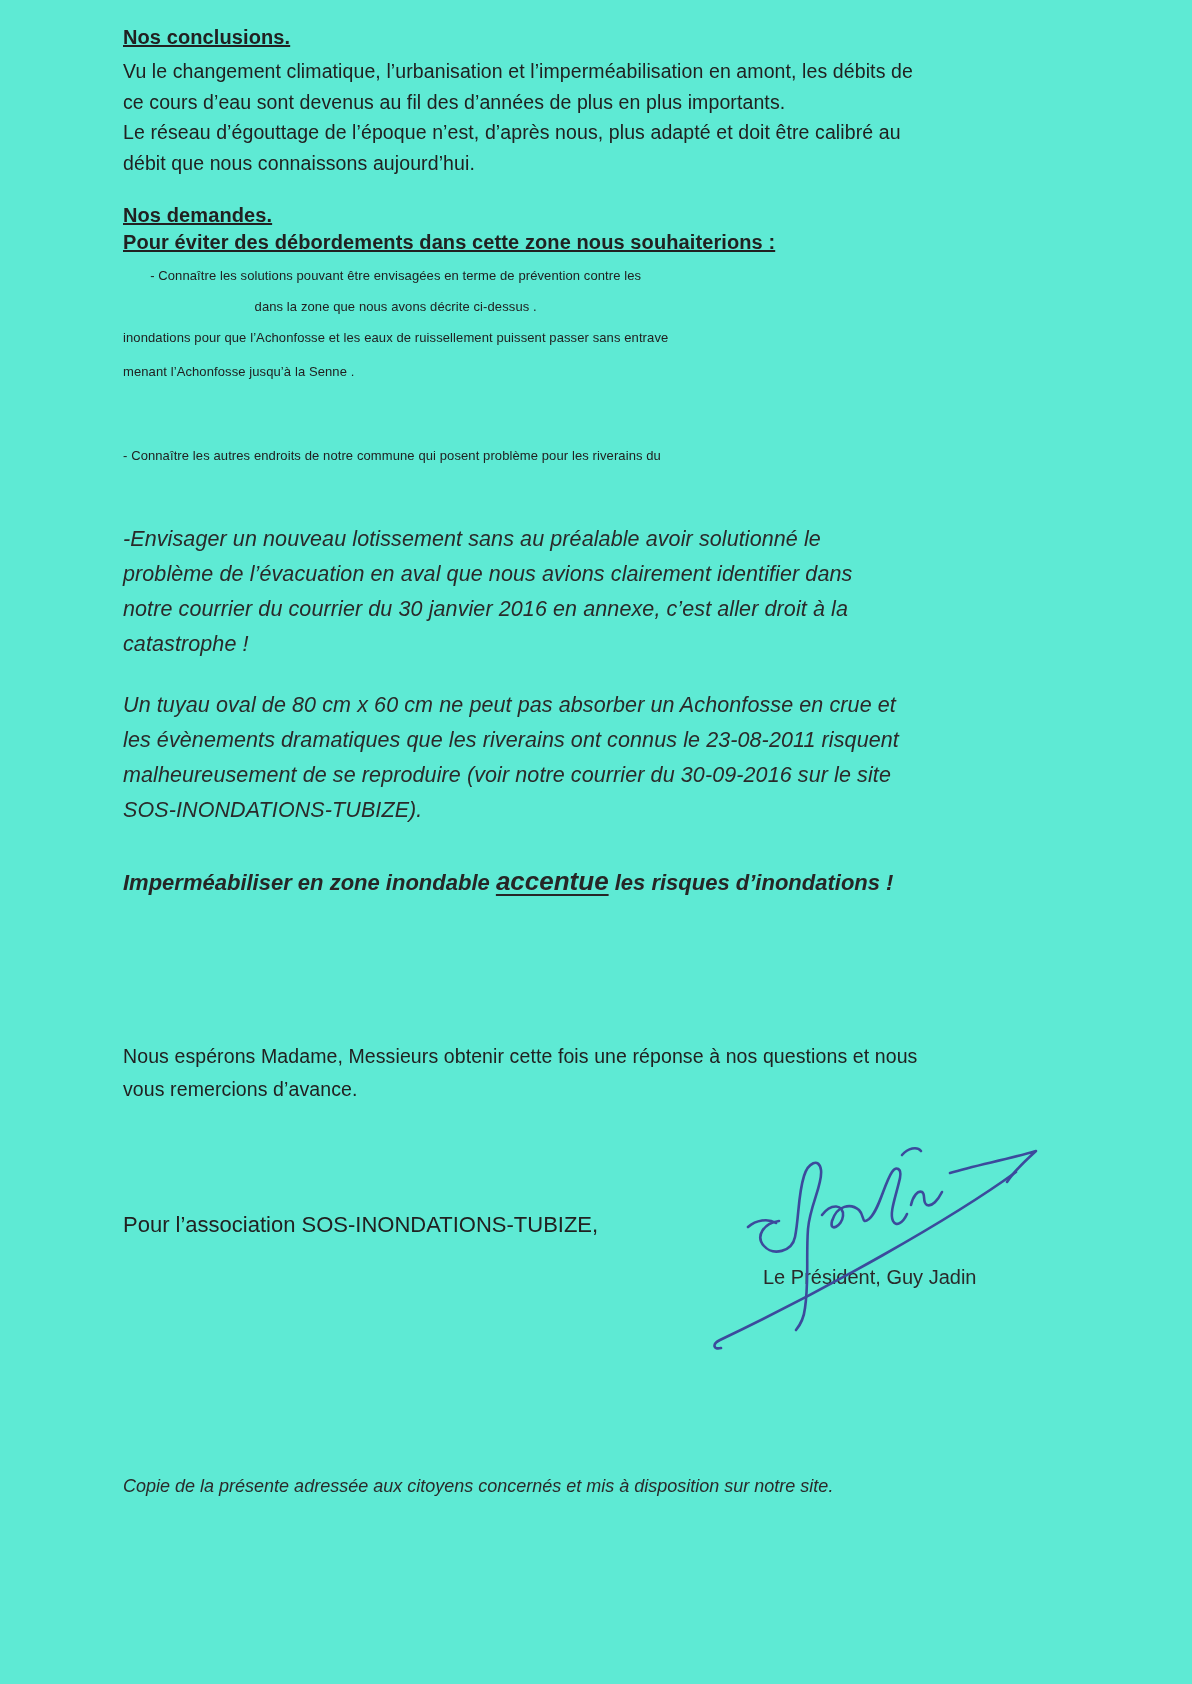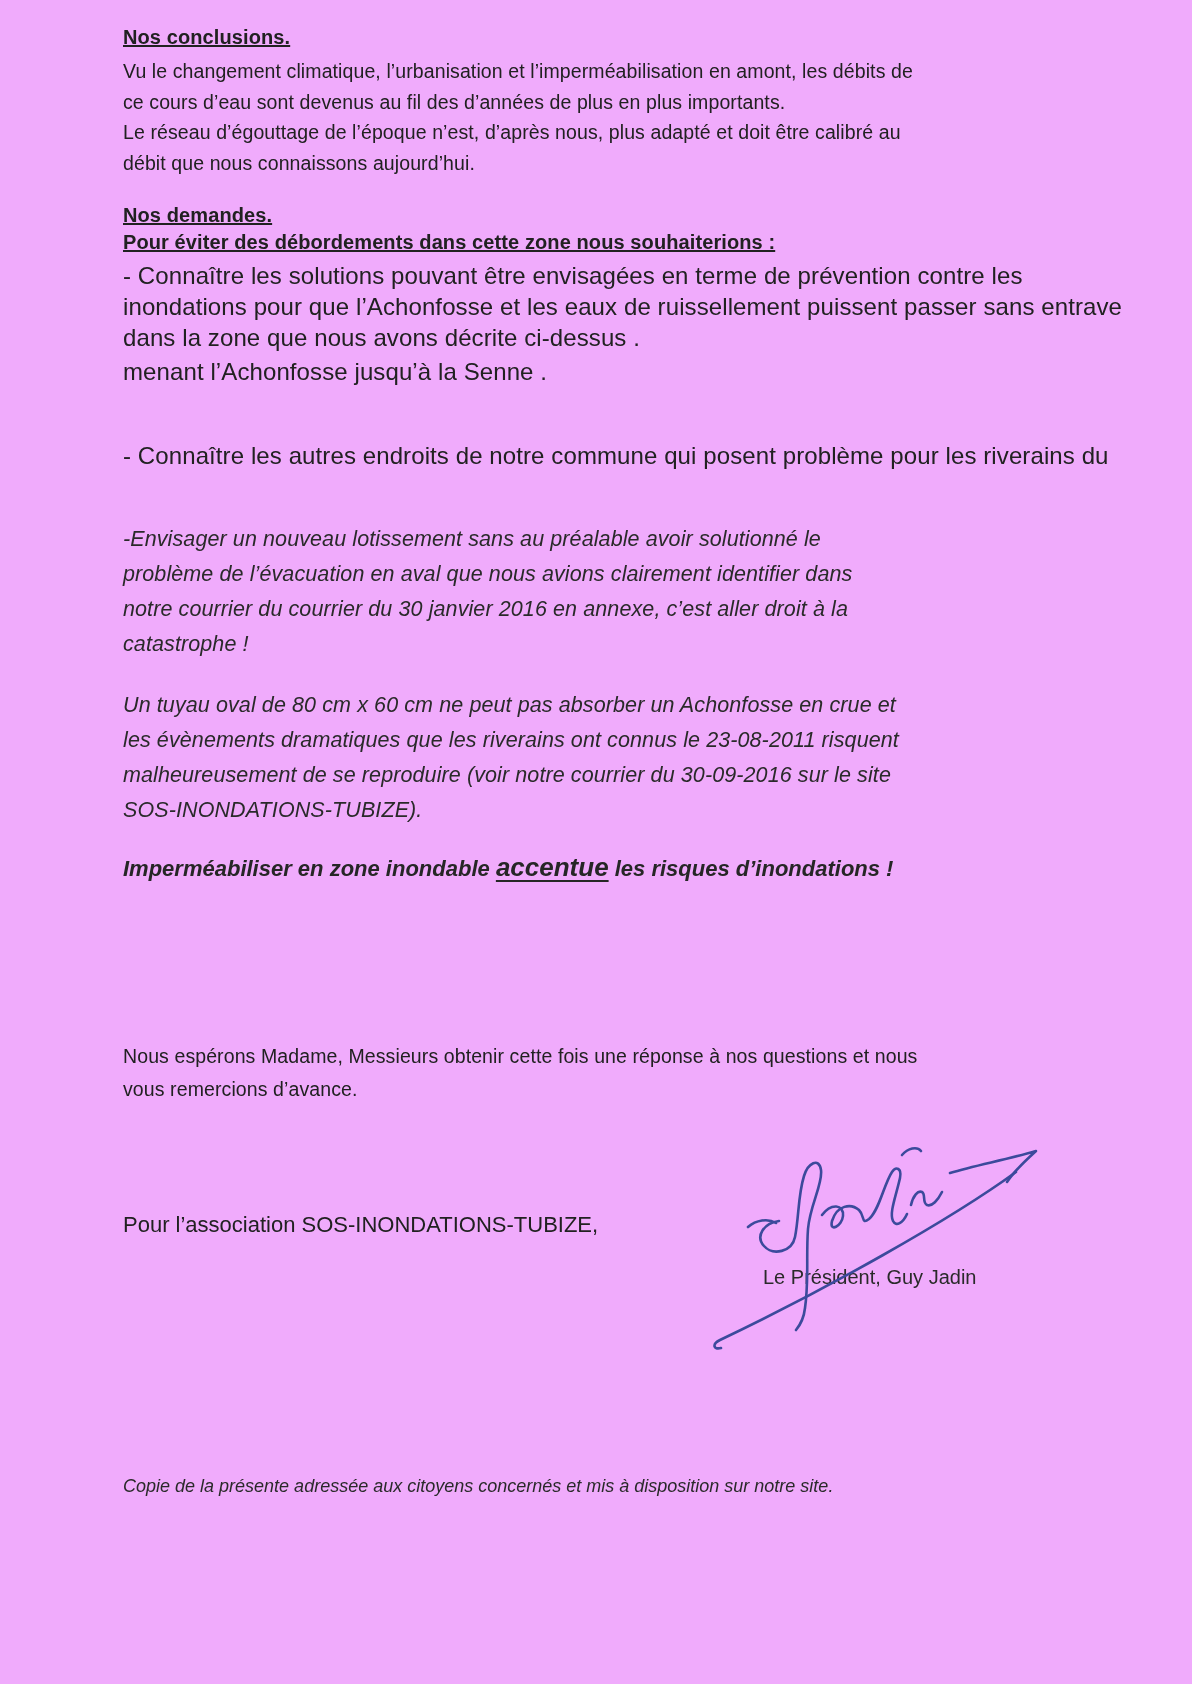--- a/index.html
+++ b/index.html
@@ -2,21 +2,21 @@
 <html lang="fr"><head>
 <meta charset="utf-8">
 <title>Lettre SOS-INONDATIONS-TUBIZE</title>
 <style>
   html, body { margin: 0; padding: 0; background: #e8e8e8; }
   .page {
     position: relative;
     width: 1192px;
     height: 1684px;
     margin: 0 auto;
-    background: #f0abfc;
+    background: #5eead4;
     color: #212121;
     font-family: "Liberation Sans", sans-serif;
     overflow: hidden;
   }
   .content {
     position: absolute;
     left: 123px;
     top: 0;
     width: 860px;
   }
@@ -28,37 +28,39 @@
     font-weight: bold;
     text-decoration: underline;
     letter-spacing: 0.1px;
   }
   .body-text {
     font-size: 19.5px;
     line-height: 30.5px;
     letter-spacing: 0.1px;
   }
   .bullet-text {
-    font-size: 24px;
+    font-size: 13px;
     line-height: 31px;
     letter-spacing: 0.1px;
+    text-align: center;
   }
   .italic-warning {
     font-size: 21.5px;
     font-style: italic;
     line-height: 35px;
     color: #2a2a2a;
     letter-spacing: 0.1px;
   }
   .emphasis-line {
     font-size: 22px;
     font-style: italic;
     font-weight: bold;
     color: #262626;
     white-space: nowrap;
+    margin-top: 14px;
   }
   .emphasis-underline {
     font-size: 26px;
     text-decoration: underline;
     text-decoration-thickness: 2px;
     text-underline-offset: 4px;
   }
   .signoff-text { font-size: 22px; }
   .president-text { font-size: 20px; color: #2a2a2a; }
   .footer-note {
@@ -83,22 +85,22 @@
       <div class="line">Le réseau d’égouttage de l’époque n’est, d’après nous, plus adapté et doit être calibré au</div>
       <div class="line">débit que nous connaissons aujourd’hui.</div>
     </div>
 
     <div class="block heading" style="top:204px">Nos demandes.</div>
 
     <div class="block heading" style="top:231px">Pour éviter des débordements dans cette zone nous souhaiterions :</div>
 
     <div class="block bullet-text" style="top:260px">
       <div class="line">- Connaître  les solutions pouvant être envisagées en terme de prévention contre les</div>
+      <div class="line">dans la zone que nous avons décrite ci-dessus .</div>
       <div class="line">inondations pour que l’Achonfosse et les eaux de ruissellement puissent passer sans entrave</div>
-      <div class="line">dans la zone que nous avons décrite ci-dessus .</div>
     </div>
 
     <div class="block bullet-text" style="top:356px">
       <div class="line">menant l’Achonfosse jusqu’à la Senne .</div>
     </div>
 
     <div class="block bullet-text" style="top:440px">
       <div class="line">- Connaître les autres endroits  de notre commune qui posent problème pour les riverains du</div>
     </div>
 

